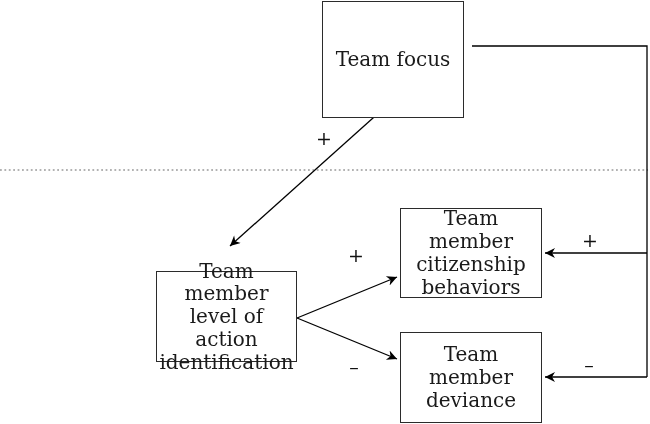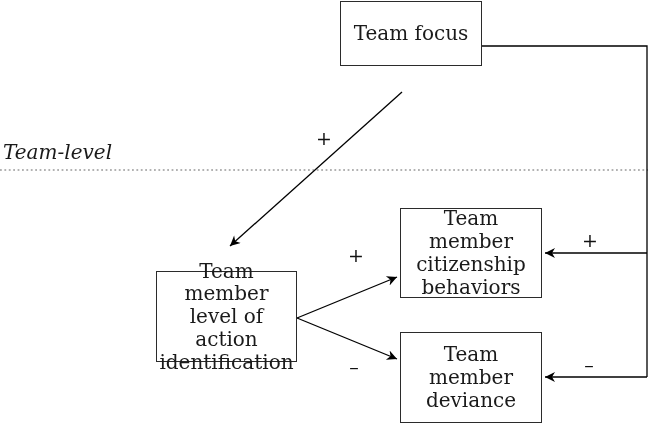--- a/index.html
+++ b/index.html
@@ -24,21 +24,21 @@
     background: #ffffff;
     display: flex;
     align-items: center;
     justify-content: center;
     text-align: center;
     font-size: 20px;
     line-height: 1.14;
     white-space: pre-line;
     color: #1a1a1a;
   }
-  .node-team-focus      { left: 340px; top: 1px;   width: 142px; height: 65px; }
+  .node-team-focus      { left: 322px; top: 1px;   width: 142px; height: 117px; }
   .node-action-ident    { left: 156px; top: 271px; width: 141px; height: 91px; }
   .node-citizenship     { left: 400px; top: 208px; width: 142px; height: 90px; }
   .node-deviance        { left: 400px; top: 332px; width: 142px; height: 91px; }
   .level-label {
     position: absolute;
     left: 3px;
     font-style: italic;
     font-size: 20px;
     color: #1a1a1a;
     white-space: nowrap;
@@ -91,21 +91,20 @@
 level of action
 identification</div>
 
   <div class="node node-citizenship">Team member
 citizenship
 behaviors</div>
 
   <div class="node node-deviance">Team member
 deviance</div>
 
-  <div class="level-label level-label-team">Team-level</div>
 
 
   <div class="sign sign-focus-ident">+</div>
 
   <div class="sign sign-ident-citiz">+</div>
 
   <div class="sign sign-ident-dev">–</div>
 
   <div class="sign sign-focus-citiz">+</div>
 

